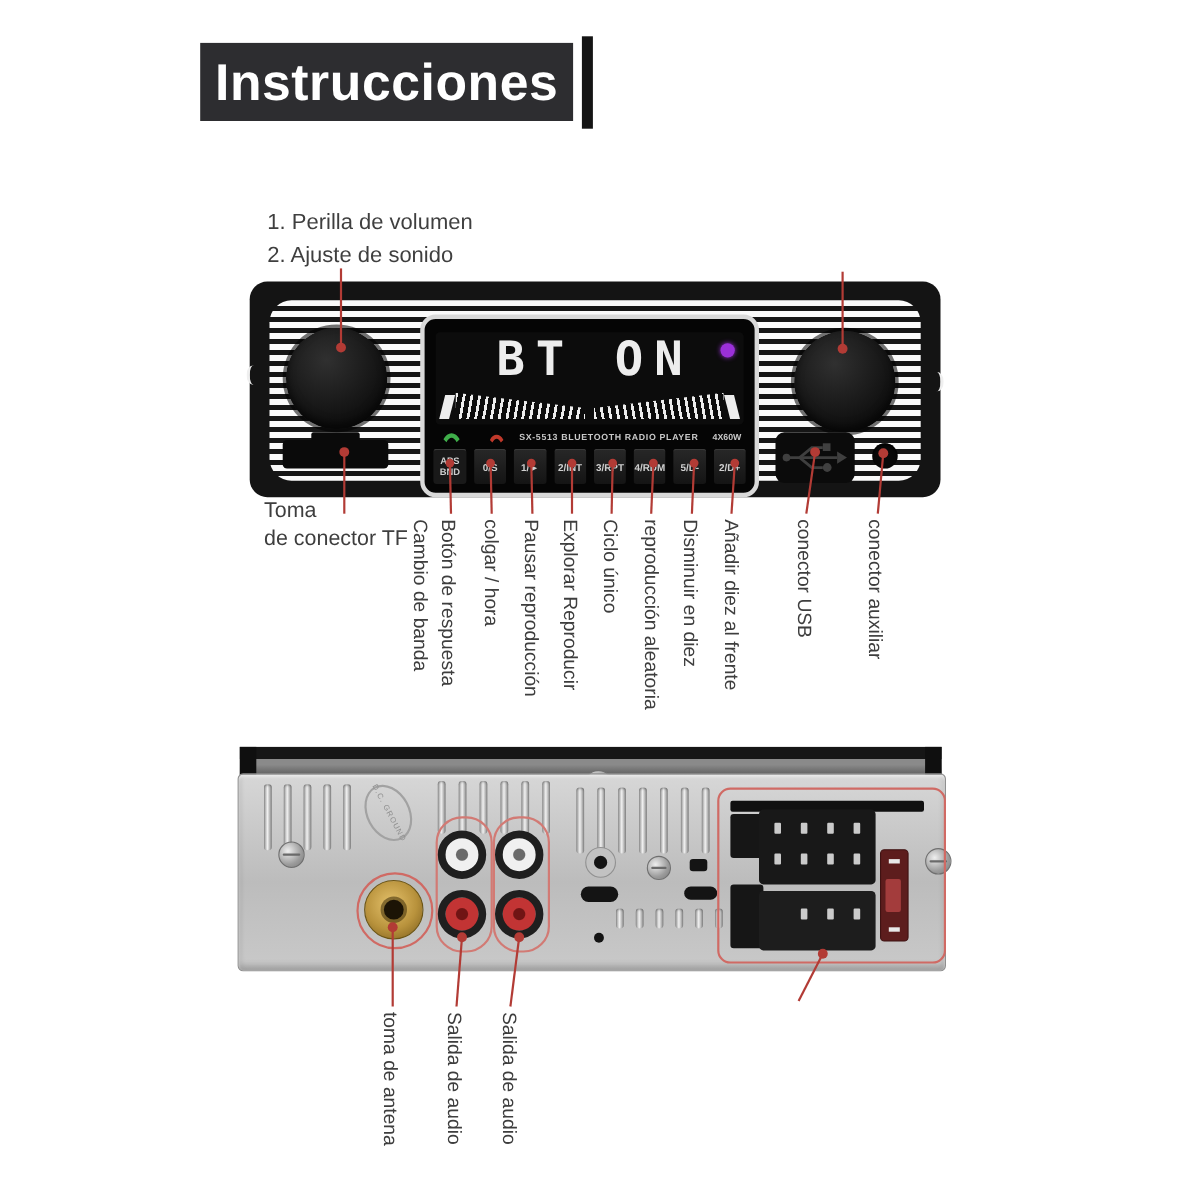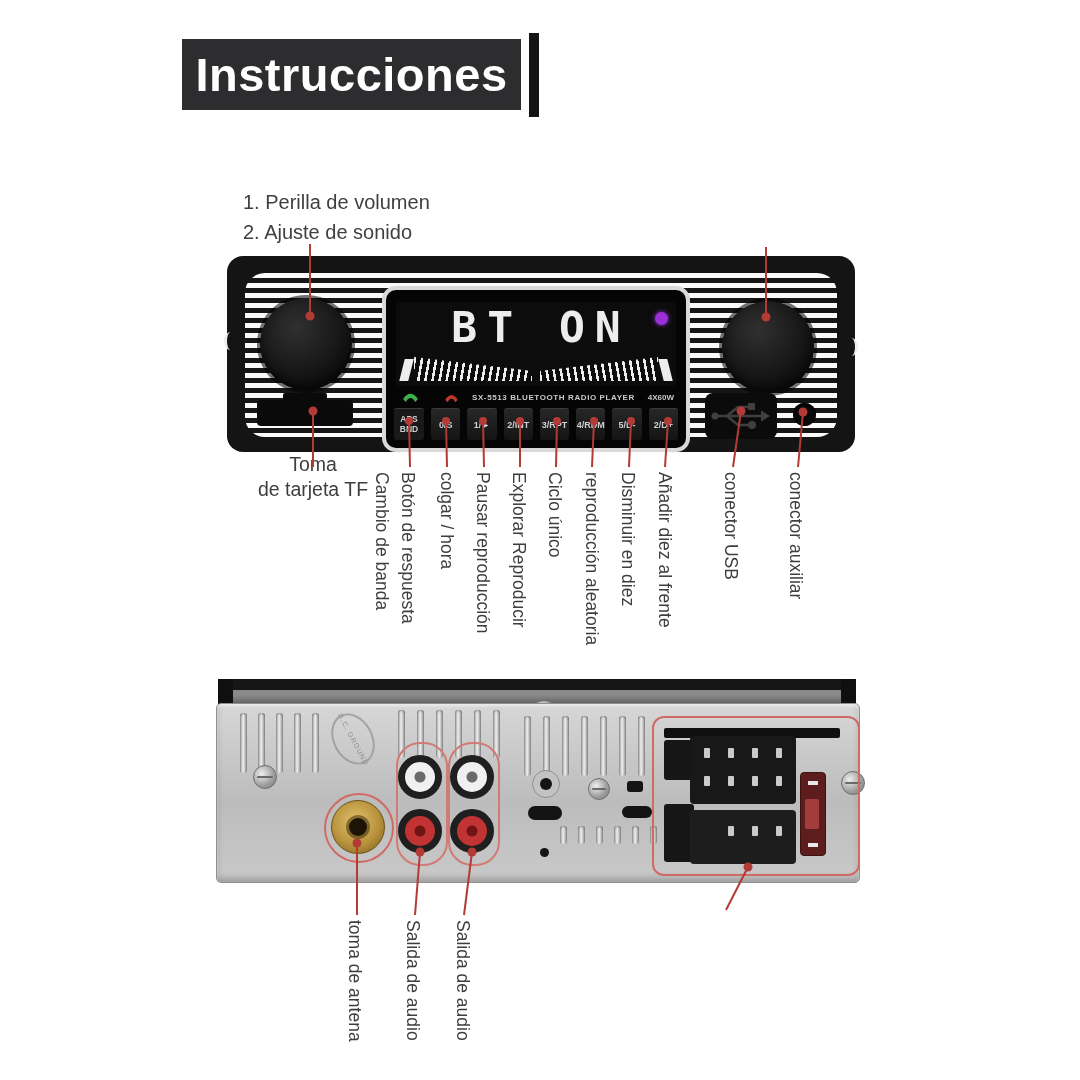--- a/index.html
+++ b/index.html
@@ -11,21 +11,21 @@
   .title-box{left:182px;top:39px;width:339px;height:71px;background:#2d2d30;
              display:flex;align-items:center;justify-content:center;}
   .title-box span{color:#ffffff;font-size:47px;font-weight:bold;letter-spacing:0.5px;}
   .title-bar{left:529px;top:33px;width:10px;height:84px;background:#141414;}
 
   
   .note{font-size:20px;line-height:30px;color:#3f3f3f;}
   .note .indent{padding-left:22px;}
   .vlabel{position:absolute;transform:rotate(90deg);transform-origin:0 0;
           white-space:nowrap;font-size:17.5px;color:#3e3e3e;}
-  .tf-label{left:240px;top:452px;width:146px;text-align:center;font-size:19.5px;line-height:25px;}
+  .tf-label{left:240px;top:452px;width:146px;font-size:19.5px;line-height:25px;}
   .pw-label{left:600px;top:921px;width:240px;text-align:center;font-size:19.5px;}
 
   
   .front-frame{left:227px;top:256px;width:628px;height:196px;background:#141414;border-radius:16px;}
   .front-stripes{left:18px;top:17px;width:592px;height:164px;border-radius:20px;
     background:repeating-linear-gradient(180deg,#fafafa 0px,#fafafa 5px,#161616 5px,#161616 10px);}
   .knob{border-radius:50%;width:92px;height:92px;
         background:radial-gradient(circle at 40% 32%,#303030,#0e0e0e 72%);
         box-shadow:0 0 0 3px rgba(0,0,0,.55), inset 0 -4px 8px rgba(0,0,0,.6);}
   .knob-l{left:33px;top:42px;}
@@ -184,21 +184,21 @@
         <rect x="43" y="10" width="7" height="7" fill="#3f3f3f"></rect>
         <circle cx="47" cy="32" r="4" fill="#3f3f3f"></circle>
         <path d="M56,17.5 L65,23 L56,28.5 Z" fill="#3f3f3f"></path>
       </svg>
     </div>
     <div class="abs aux-hole"></div>
   </div>
 
   <div class="abs tf-label">
     <div>Toma</div>
-    <div>de tarjeta TF</div>
+    <div>de conector TF</div>
   </div>
   <div id="front-vlabels">
       <div class="vlabel" style="left: 392px; top: 472px;">Cambio de banda</div>
       <div class="vlabel" style="left: 418px; top: 472px;">Botón de respuesta</div>
       <div class="vlabel" style="left: 457px; top: 472px;">colgar / hora</div>
       <div class="vlabel" style="left: 493px; top: 472px;">Pausar reproducción</div>
       <div class="vlabel" style="left: 529px; top: 472px;">Explorar Reproducir</div>
       <div class="vlabel" style="left: 565px; top: 472px;">Ciclo único</div>
       <div class="vlabel" style="left: 602px; top: 472px;">reproducción aleatoria</div>
       <div class="vlabel" style="left: 638px; top: 472px;">Disminuir en diez</div>

